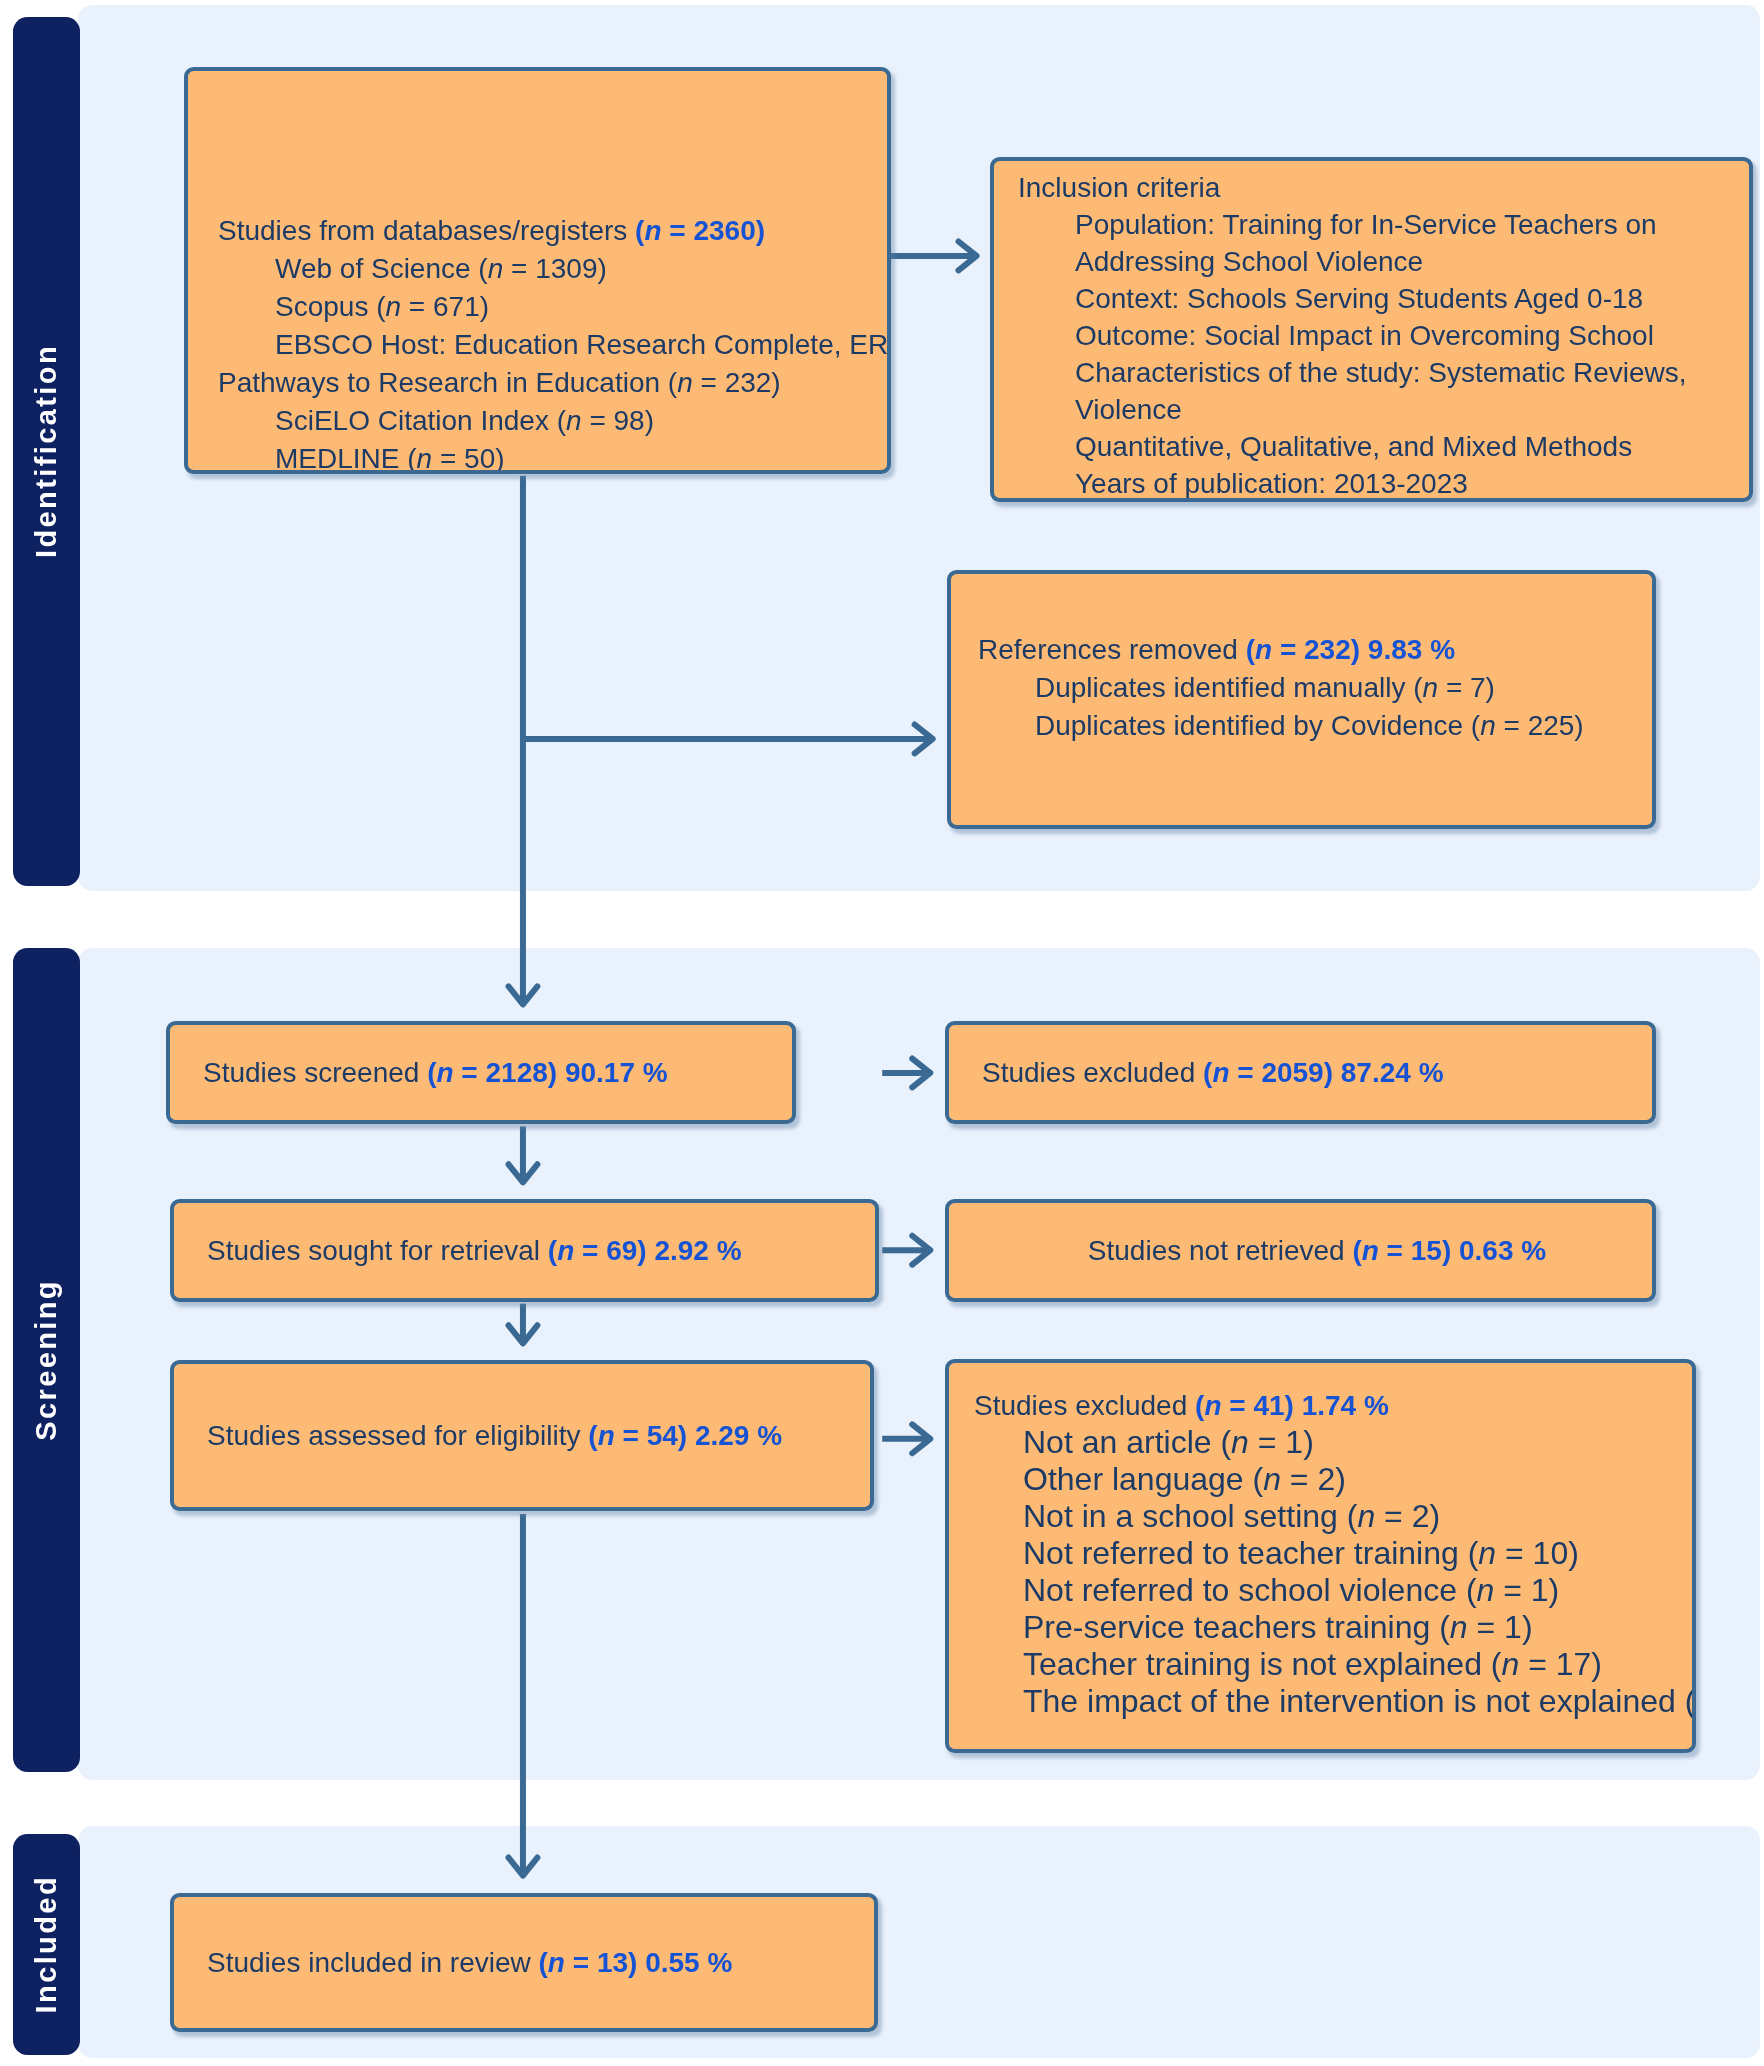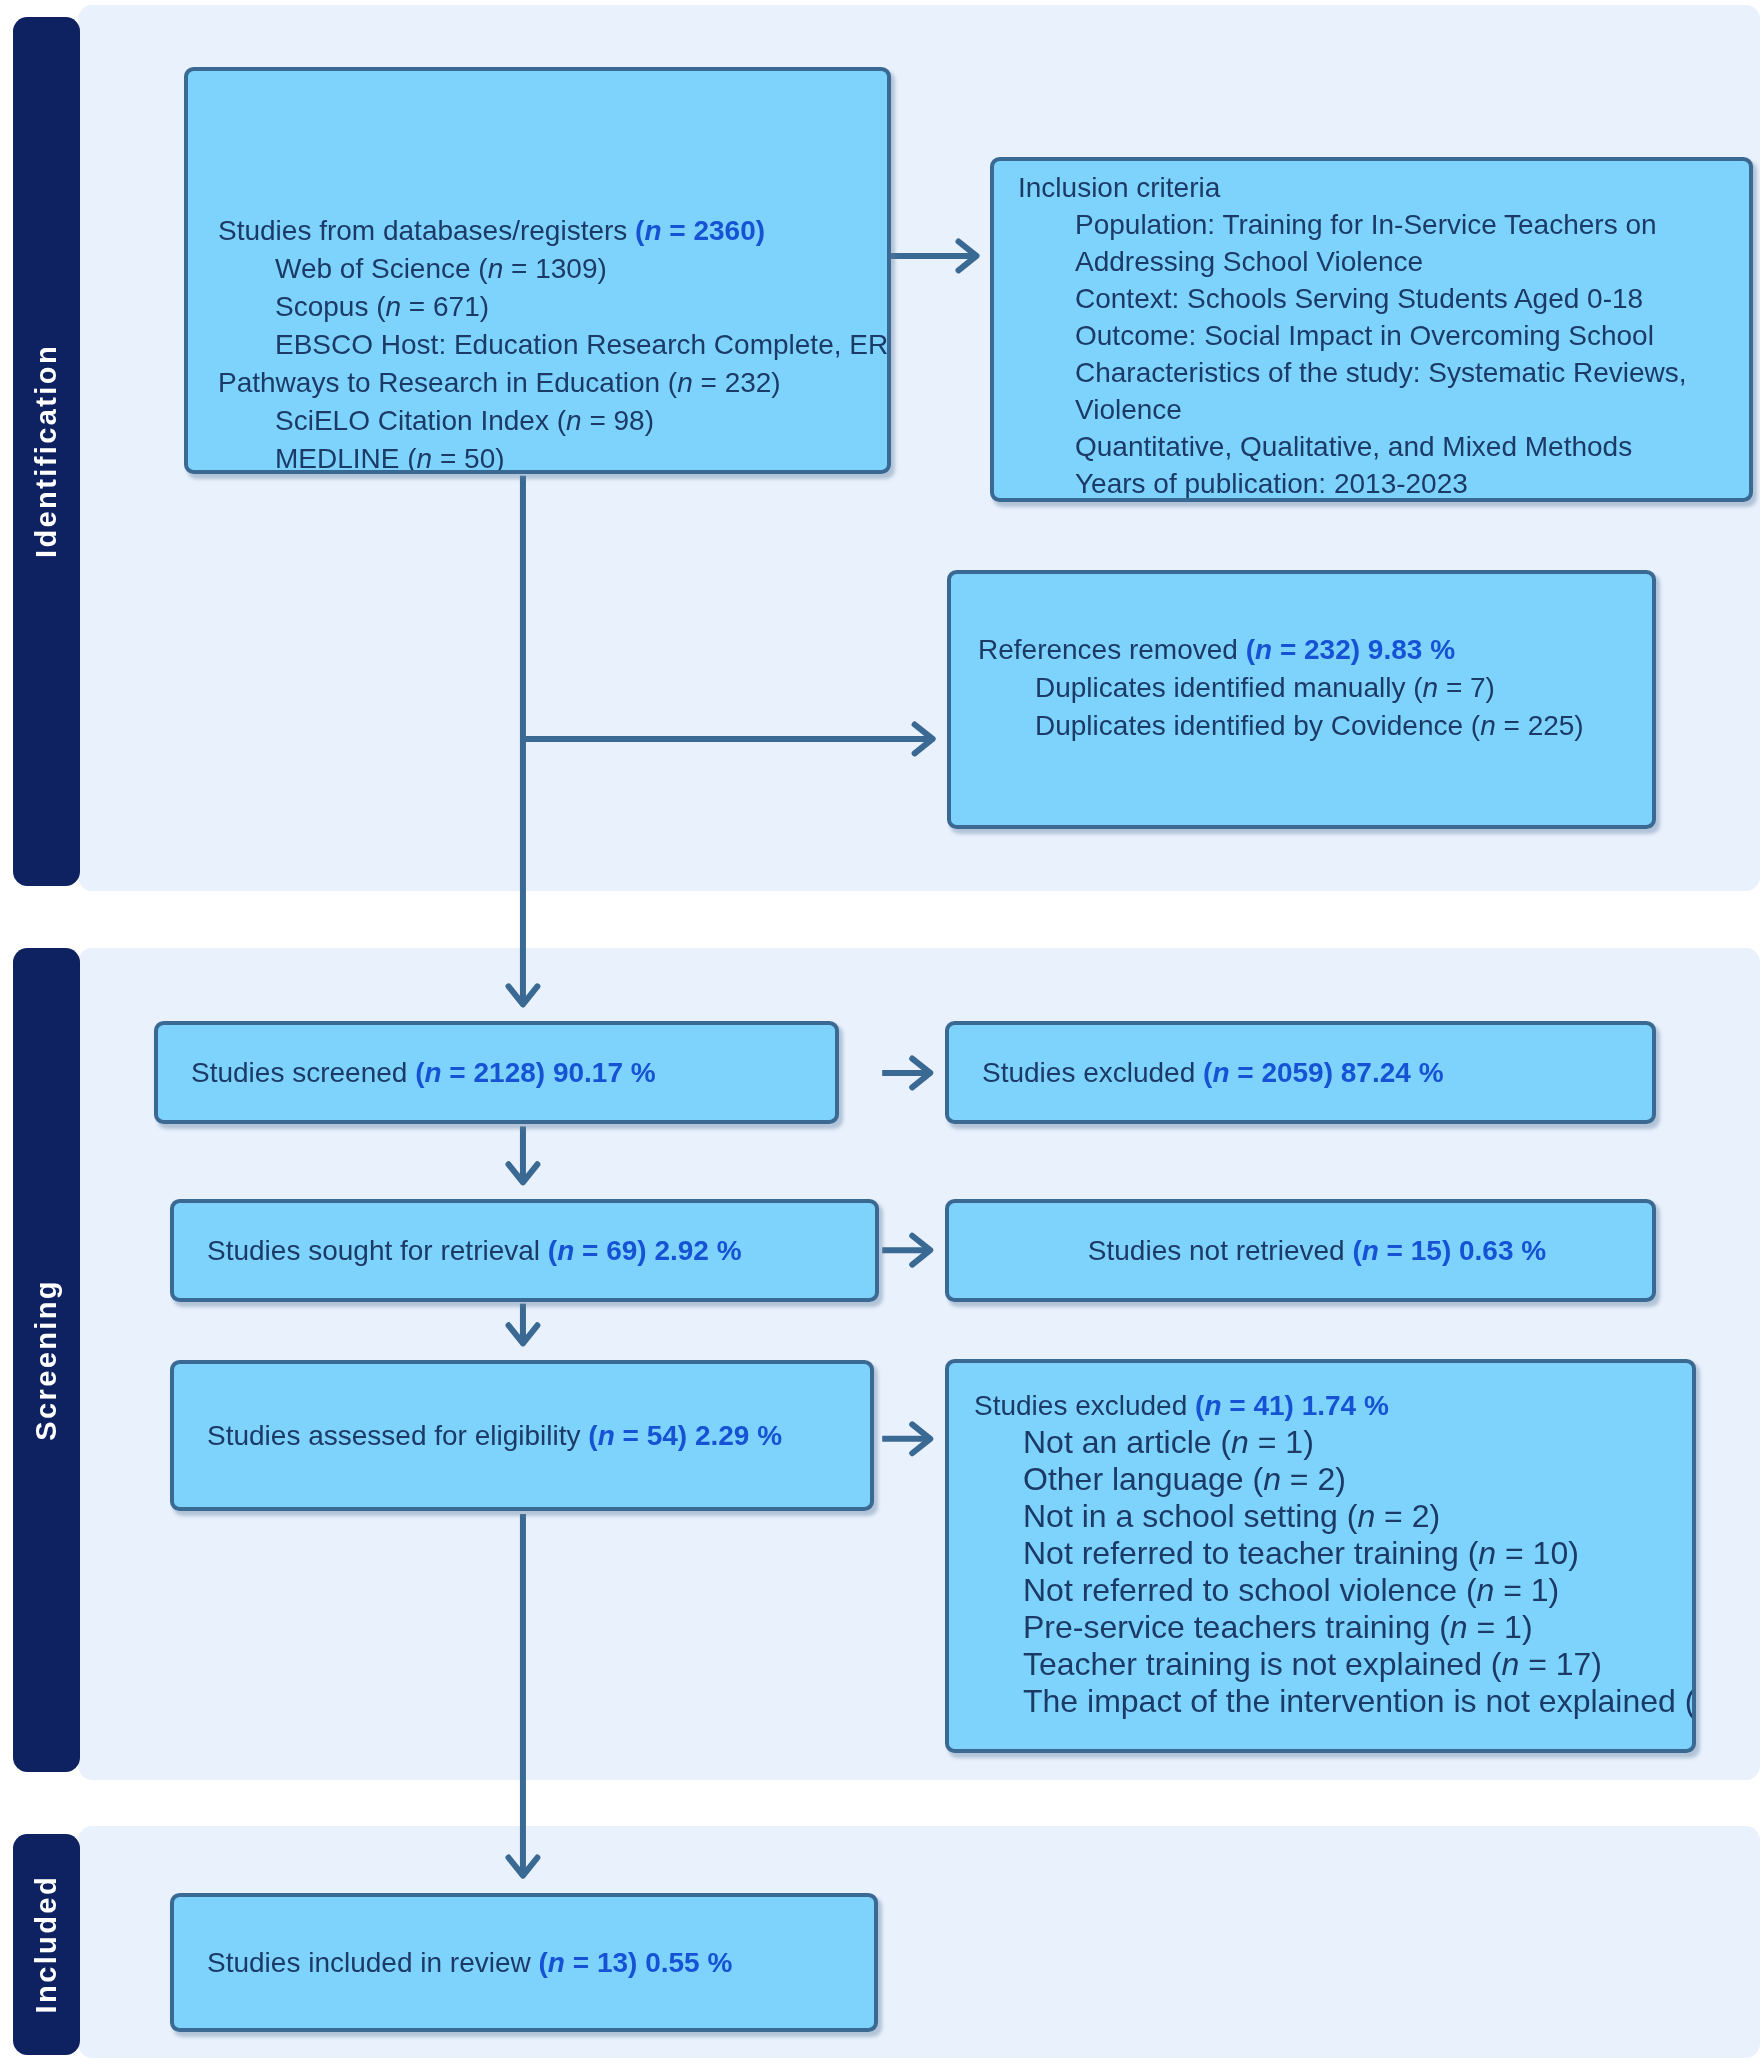--- a/index.html
+++ b/index.html
@@ -16,36 +16,36 @@
     display:flex;align-items:center;justify-content:center;
   }
   #band-identification{top:17px;height:869px;}
   #band-screening{top:948px;height:824px;}
   #band-included{top:1834px;height:221px;}
   .band-label{
     writing-mode:vertical-rl;transform:rotate(180deg);
     color:#ffffff;font-weight:bold;font-size:29px;letter-spacing:2.4px;white-space:nowrap;
   }
   .box{
-    position:absolute;background:#7dd3fc;border:4.2px solid #3a6a93;border-radius:9.6px;
+    position:absolute;background:#fdba74;border:4.2px solid #3a6a93;border-radius:9.6px;
     box-shadow:3.6px 4.8px 3.6px rgba(96,128,163,0.40);
     font-size:28px;line-height:38px;color:#1c3a66;overflow:hidden;box-sizing:border-box;
   }
   .box .row{white-space:nowrap;}
   .blue{color:#1653d4;font-weight:bold;}
   .item{margin-left:57px;white-space:nowrap;}
   .item.noindent{margin-left:0;}
   i{font-style:italic;}
   
   #box-databases{left:172px;top:67px;width:707px;height:407px;padding:141px 0 0 30px;margin-left:12px;}
   #box-inclusion{left:990px;top:157px;width:763px;height:345px;padding:8.4px 0 0 24px;line-height:37px;}
   #box-inclusion .item{margin-left:57px;}
   #box-references{left:947px;top:570px;width:709px;height:259px;padding:57px 0 0 27px;}
   .single{display:flex;align-items:center;padding-left:33px;}
-  #box-screened{left:154px;top:1021px;width:685px;height:103px;}
+  #box-screened{left:166px;top:1021px;width:630px;height:103px;}
   #box-excluded-screening{left:945px;top:1021px;width:711px;height:103px;}
   #box-sought{left:170px;top:1199px;width:709px;height:103px;}
   #box-not-retrieved{left:945px;top:1199px;width:711px;height:103px;justify-content:center;}
   #box-assessed{left:170px;top:1360px;width:704px;height:151px;}
   #box-excluded-eligibility{left:945px;top:1359px;width:751px;height:394px;padding:24px 0 0 25px;line-height:37px;}
   #box-excluded-eligibility .item{margin-left:49px;font-size:32px;}
   #box-included-review{left:170px;top:1893px;width:708px;height:139px;}
   svg.connectors{position:absolute;left:0;top:0;pointer-events:none;}
 </style>
 </head>

